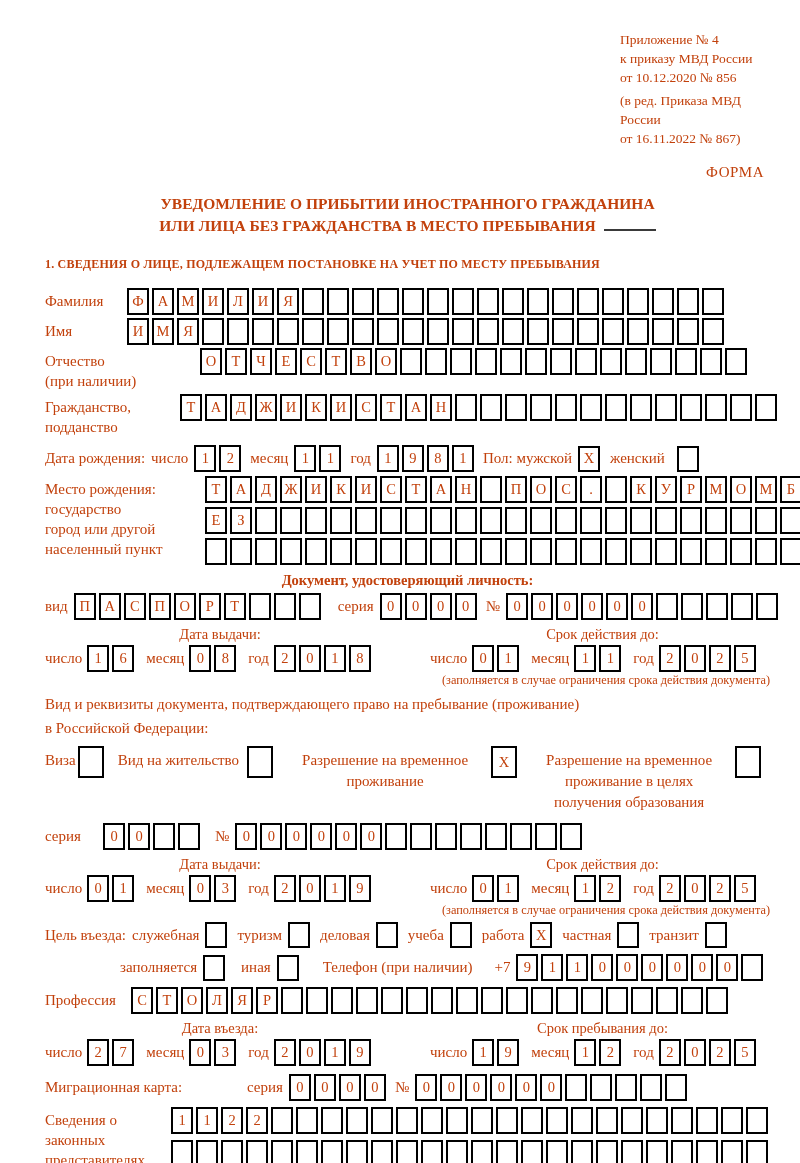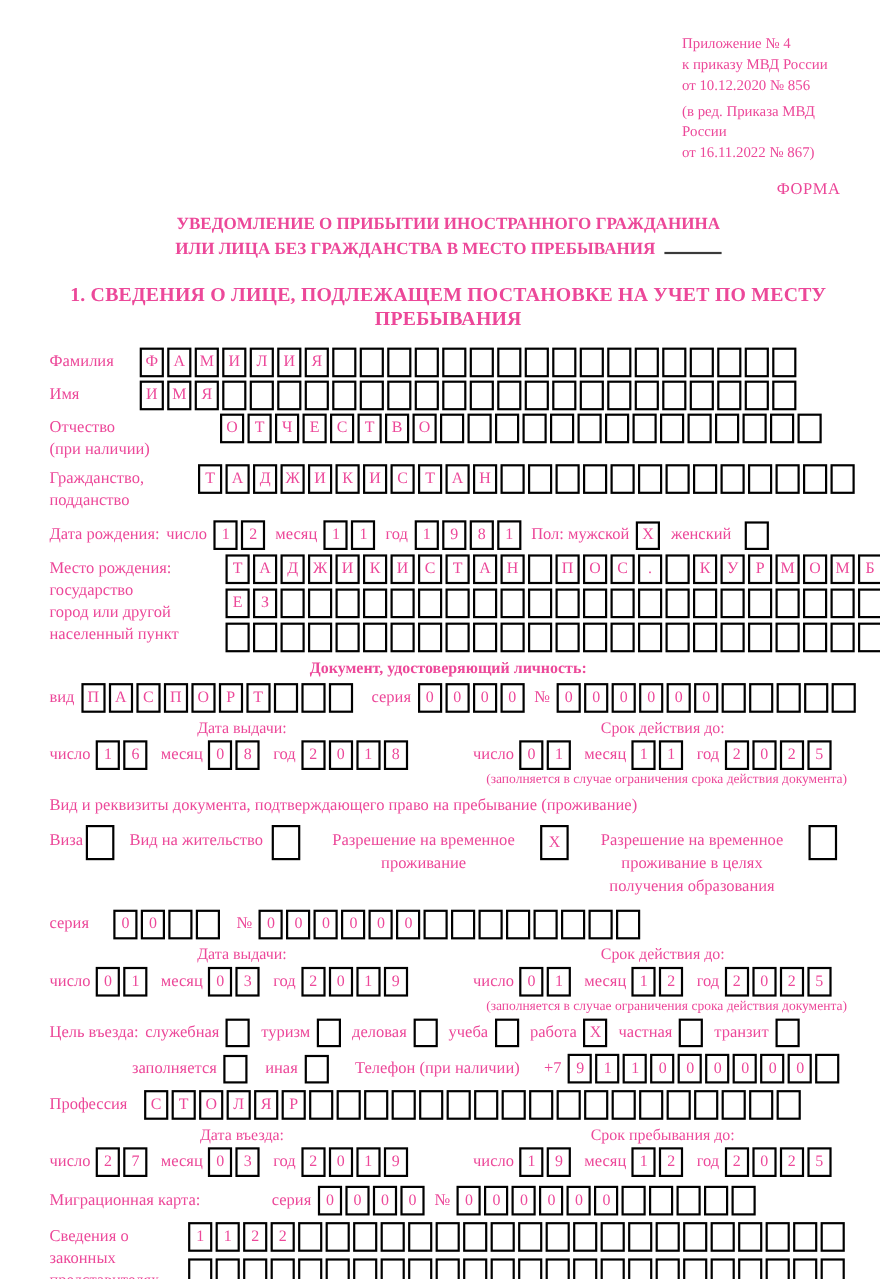--- a/index.html
+++ b/index.html
@@ -2,32 +2,32 @@
 <html><head>
 <meta charset="utf-8">
 <style>
   html,body{margin:0;padding:0;background:#fff;}
   .page{
     position:relative;
     width:800px;height:1163px;
     box-sizing:border-box;
     padding:30px 30px 10px 45px;
     font-family:"Liberation Serif","DejaVu Serif",serif;
-    color:#ec4899;background:#fff;
+    color:#c2410c;background:#fff;
     overflow:hidden;
     font-size:15px;
   }
   
   .hdr{margin-left:575px;font-size:13.5px;line-height:19px;}
   .hdr .amend{margin-top:4px;}
   .forma{font-weight:normal;font-size:15px;text-align:right;padding-right:6px;margin-top:16px;letter-spacing:.5px;}
   
   .title{font-weight:bold;text-align:center;font-size:15.5px;line-height:22px;margin-top:12px;}
   .title-underline{display:inline-block;width:52px;border-bottom:2.5px solid #3a3a3a;height:14px;margin-left:8px;}
-  .sec-head{font-weight:bold;text-align:center;font-size:18px;margin:20px 0 16px 0;letter-spacing:.2px;}
+  .sec-head{font-weight:bold;text-align:left;font-size:12px;margin:20px 0 16px 0;letter-spacing:.2px;}
   
   .cells{display:flex;flex-wrap:nowrap;}
   .cell{
     flex:0 0 auto;box-sizing:content-box;
     width:18px;height:23px;border:2px solid #000;margin-right:3px;
     display:inline-flex;align-items:center;justify-content:center;
     font-size:14.5px;
   }
   .checkbox{
     box-sizing:content-box;width:18px;height:22px;border:2px solid #000;
@@ -406,20 +406,21 @@
             <span class="cell">2</span>
             <span class="cell">5</span>
           </span>
       </div>
     </div>
   </div>
   <div class="note">(заполняется в случае ограничения срока действия документа)</div>
 
   <div class="intro">
     <div>Вид и реквизиты документа, подтверждающего право на пребывание (проживание)</div>
+    <div>в Российской Федерации:</div>
   </div>
 
   <div class="opts-row">
     <div class="opt">
       <span class="opt-label" style="margin-right:2px;">Виза</span>
       <span class="checkbox lg"></span>
     </div>
     <div class="opt">
       <span class="opt-label">Вид на жительство</span>
       <span class="checkbox lg"></span>

